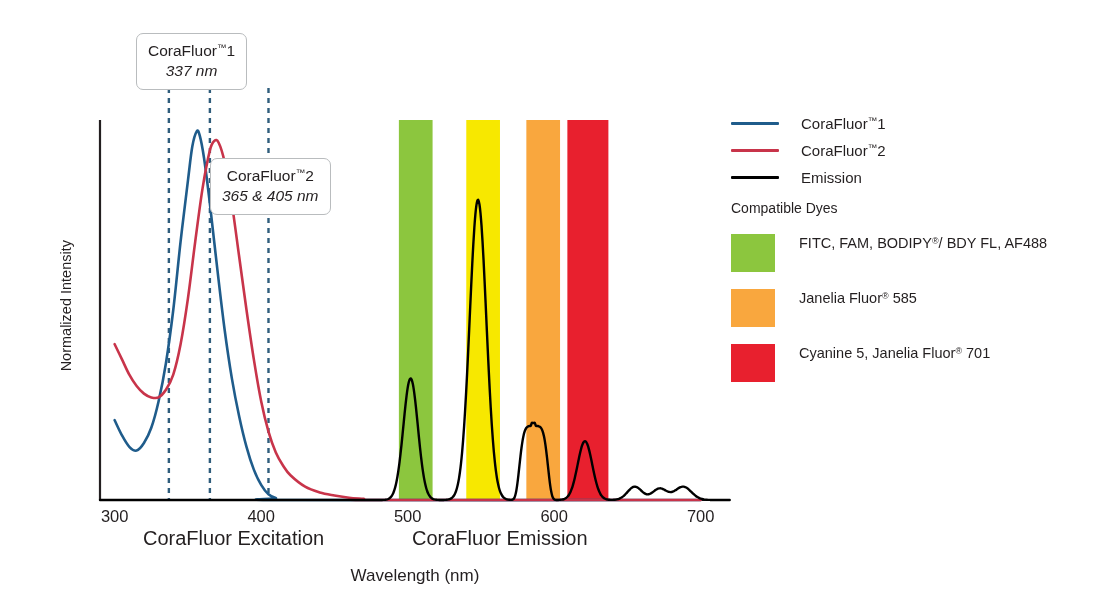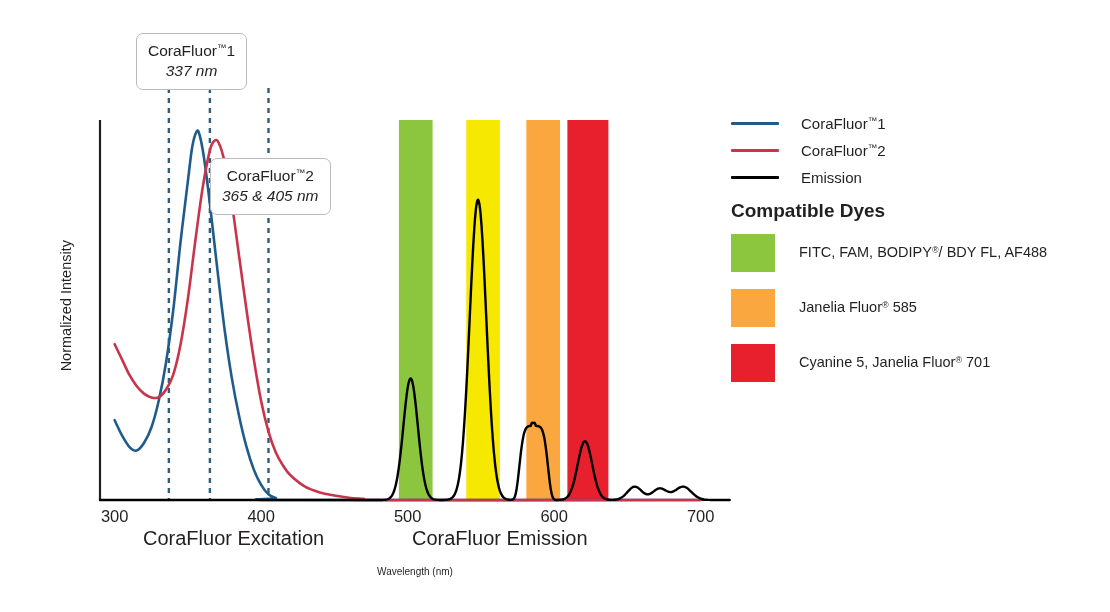--- a/index.html
+++ b/index.html
@@ -67,21 +67,21 @@
     font-size: 14.5px;
     white-space: nowrap;
     color: #231f20;
   }
   #xlabel {
     position: absolute;
     left: 0;
     top: 566px;
     width: 830px;
     text-align: center;
-    font-size: 10px;
+    font-size: 17px;
   }
   #sub-exc { left: 143px; top: 527px; }
   #sub-emi { left: 412px; top: 527px; }
 
   
   #legend {
     position: absolute;
     left: 731px;
     top: 110px;
     width: 375px;
@@ -104,33 +104,32 @@
     white-space: nowrap;
   }
   .leg-label sup {
     font-size: 9.5px;
     vertical-align: 5px;
   }
   #dyes-title {
     position: absolute;
     left: 731px;
     top: 200px;
-    font-size: 19px;
-    font-weight: bold;
+    font-size: 14px;
+    font-weight: normal;
     color: #231f20;
   }
   #dyes-list {
     position: absolute;
     left: 731px;
     top: 234px;
     width: 375px;
   }
   .dye-row {
     display: flex;
-    align-items: center;
     margin-bottom: 17px;
     min-height: 38px;
   }
   .dye-swatch {
     width: 44px;
     height: 38px;
     flex: 0 0 44px;
   }
   .dye-label {
     margin-left: 24px;

